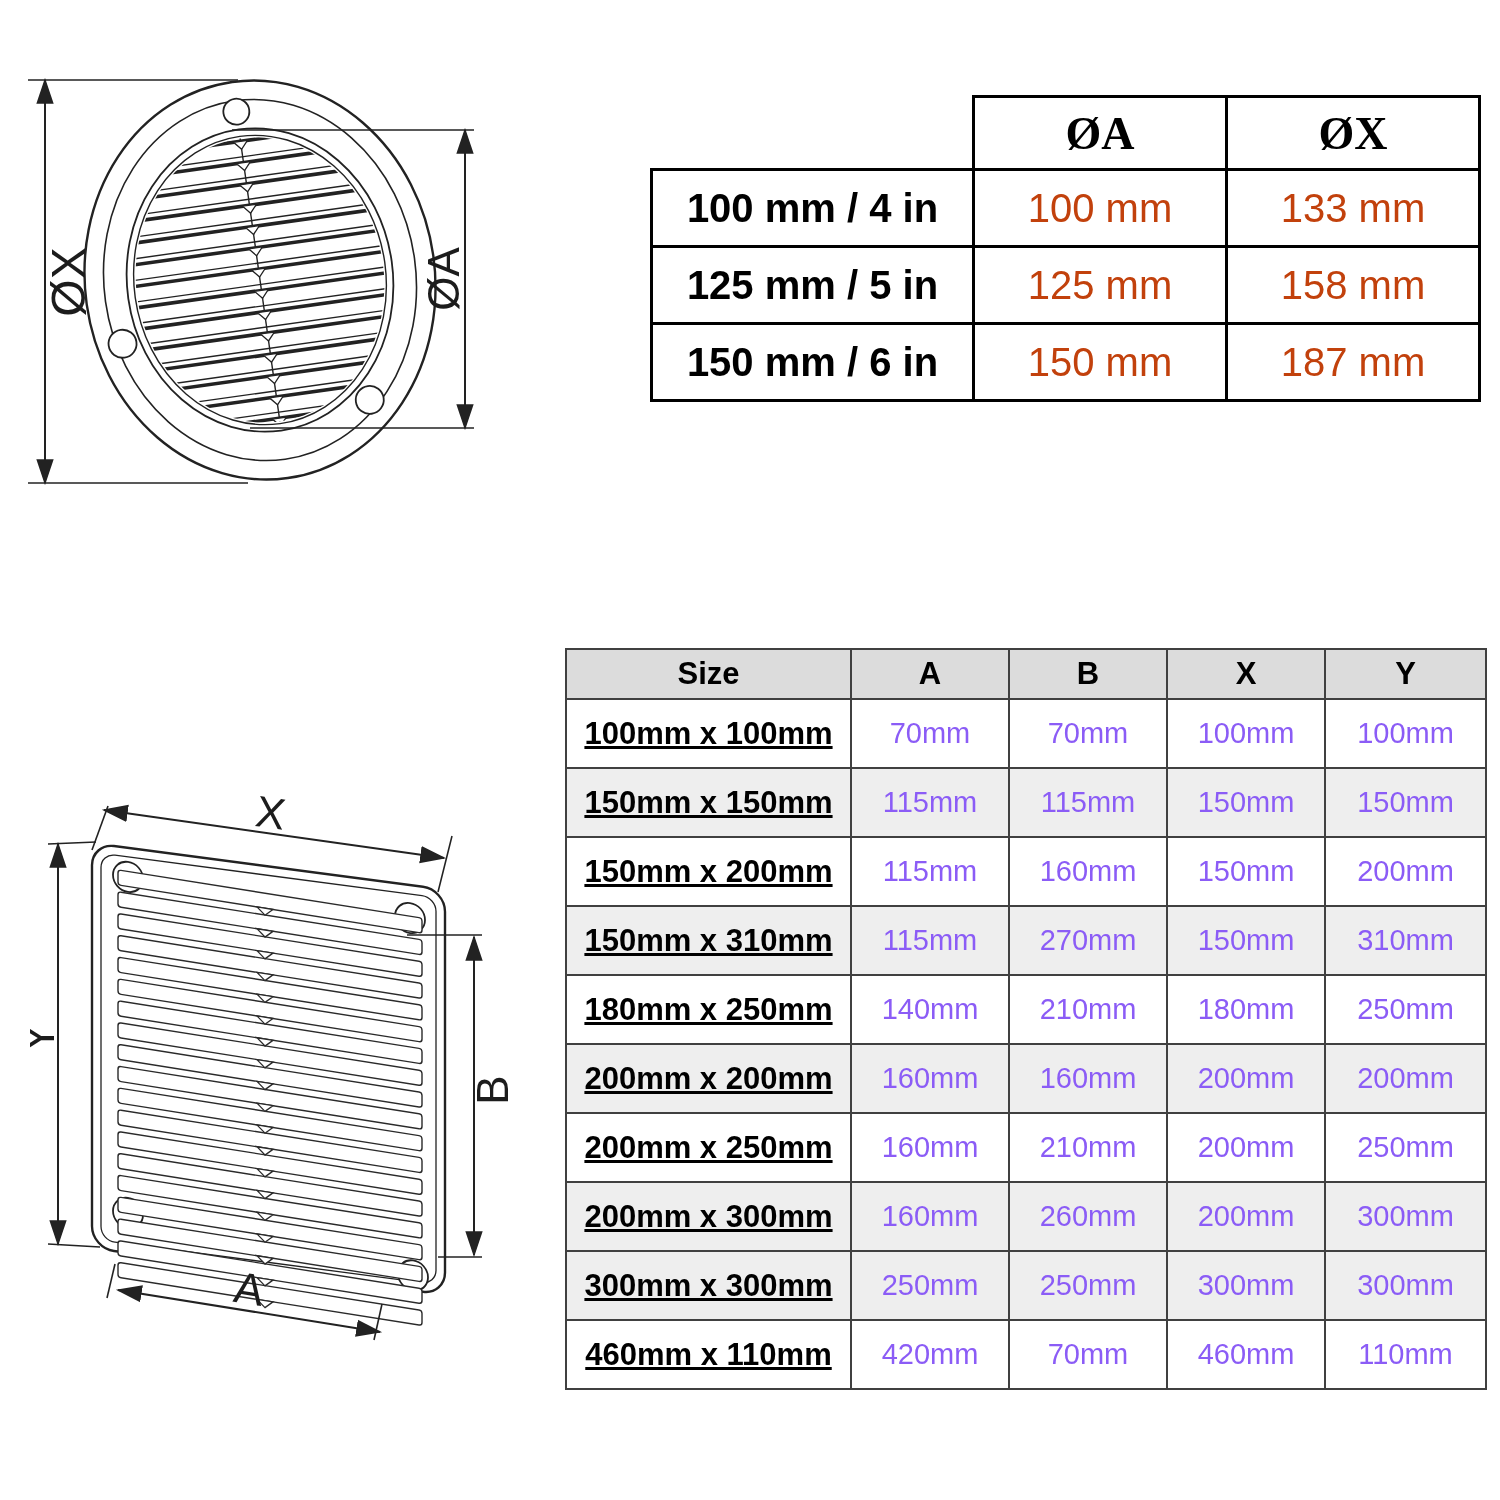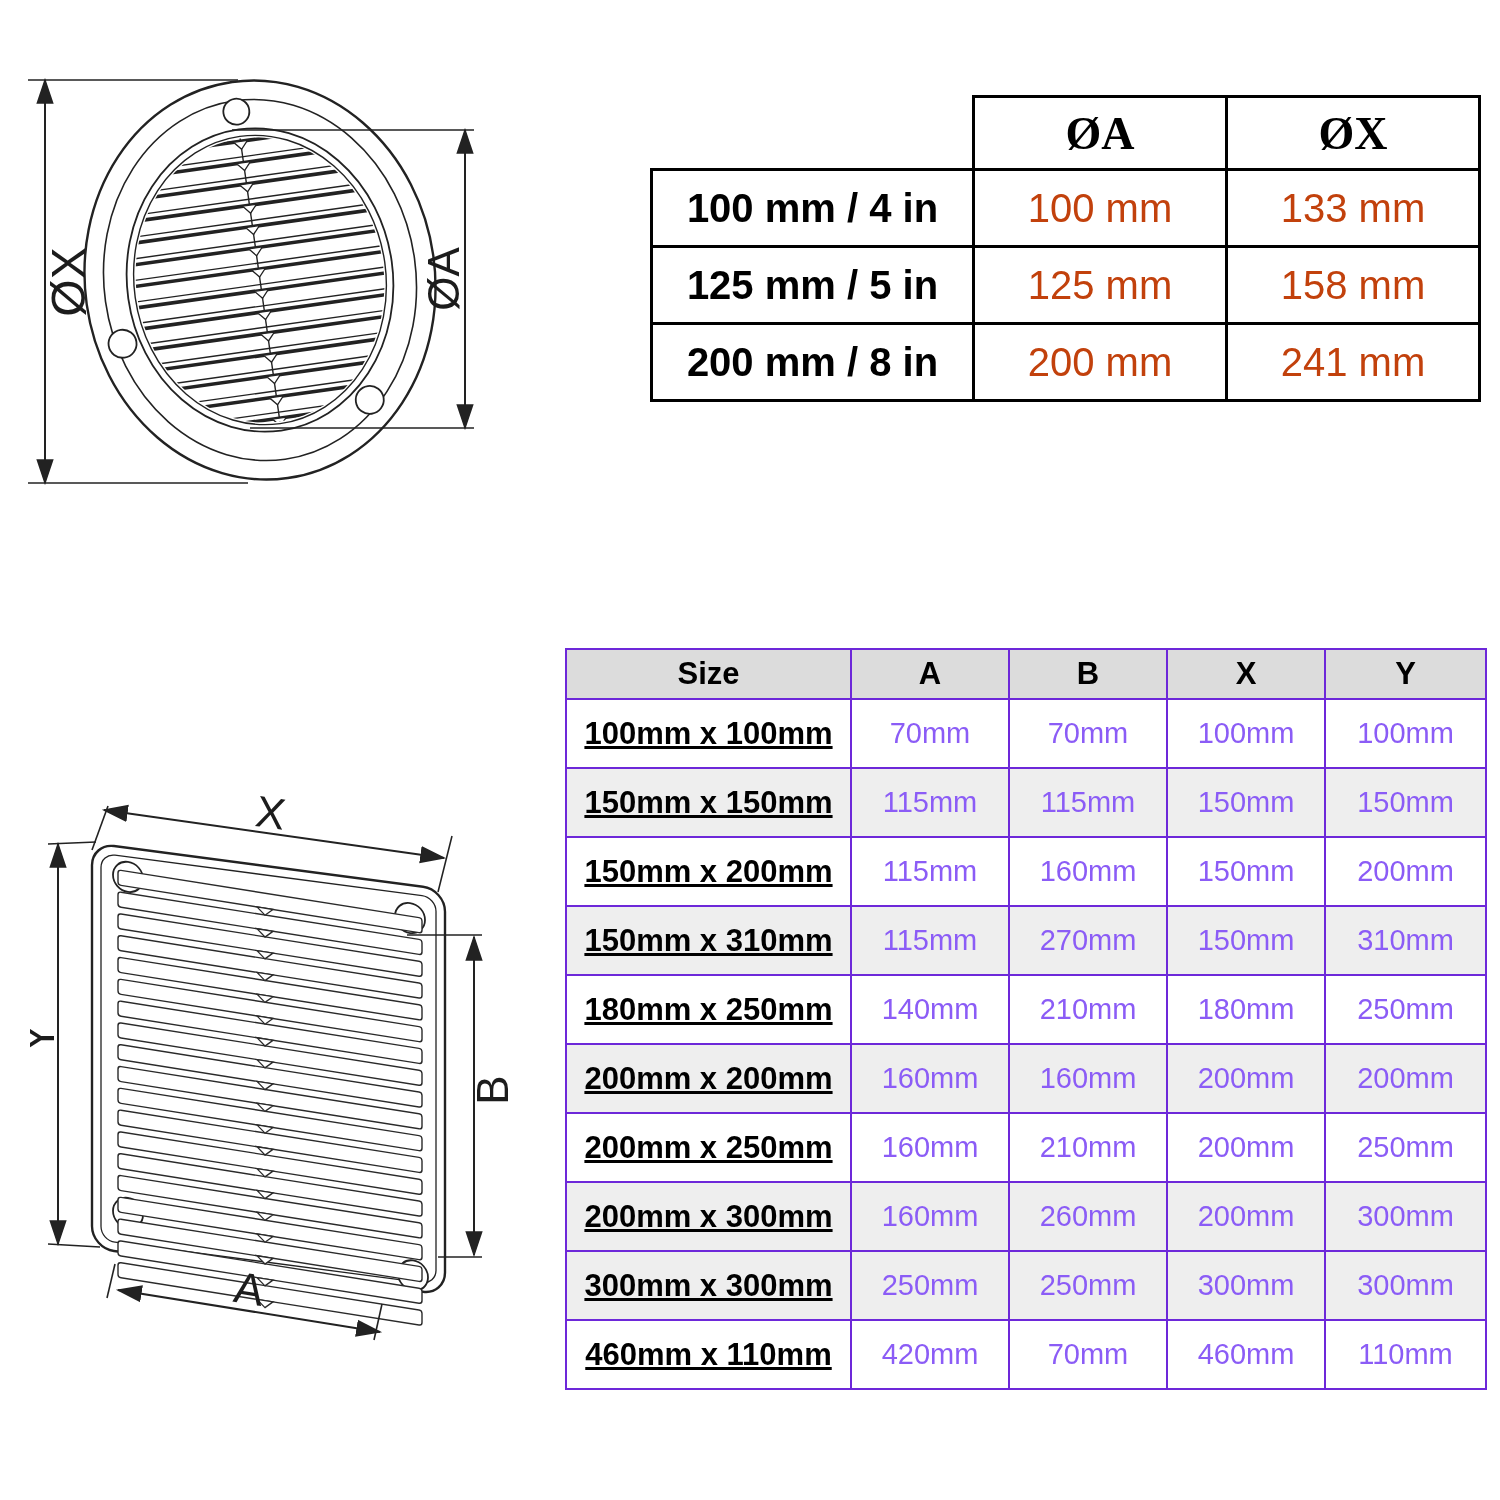--- a/index.html
+++ b/index.html
@@ -20,21 +20,21 @@
   .top-table thead th{height:70px;font-family:"Liberation Serif",serif;font-weight:bold;font-size:46px;}
   .top-table tbody td{height:74px;}
   .tt-size{font-weight:bold;font-size:40px;letter-spacing:0px;}
   .tt-val{font-weight:normal;font-size:40px;color:#c2410c;}
   
   .bottom-table{
     position:absolute;left:565px;top:648px;
     border-collapse:collapse;table-layout:fixed;width:920px;
   }
   .bottom-table th,.bottom-table td{
-    border:2px solid #6d28d9;text-align:center;vertical-align:middle;padding:0;overflow:hidden;
+    border:2px solid #404040;text-align:center;vertical-align:middle;padding:0;overflow:hidden;
   }
   .bottom-table thead th{height:48px;background:#dcdcdc;font-weight:bold;font-size:31px;}
   .bottom-table tbody td{height:67px;background:#fff;}
   .bottom-table tbody tr.row-alt td{background:#eeeeee;}
   .bt-size{font-weight:bold;font-size:31px;text-decoration:underline;}
   .bt-val{font-weight:normal;font-size:29px;color:#8b5cf6;}
   
   .diagram{position:absolute;}
   #round-vent{left:10px;top:30px;}
   #square-vent{left:30px;top:780px;}
@@ -237,23 +237,23 @@
         <td class="tt-size">100 mm / 4 in</td>
         <td class="tt-val">100 mm</td>
         <td class="tt-val">133 mm</td>
       </tr>
       <tr>
         <td class="tt-size">125 mm / 5 in</td>
         <td class="tt-val">125 mm</td>
         <td class="tt-val">158 mm</td>
       </tr>
       <tr>
-        <td class="tt-size">200 mm / 8 in</td>
-        <td class="tt-val">200 mm</td>
-        <td class="tt-val">241 mm</td>
+        <td class="tt-size">150 mm / 6 in</td>
+        <td class="tt-val">150 mm</td>
+        <td class="tt-val">187 mm</td>
       </tr>
     </tbody>
 </table>
 
 <table class="bottom-table">
   <colgroup>
     <col style="width:285px">
       <col style="width:158px">
       <col style="width:158px">
     <col style="width:158px">

